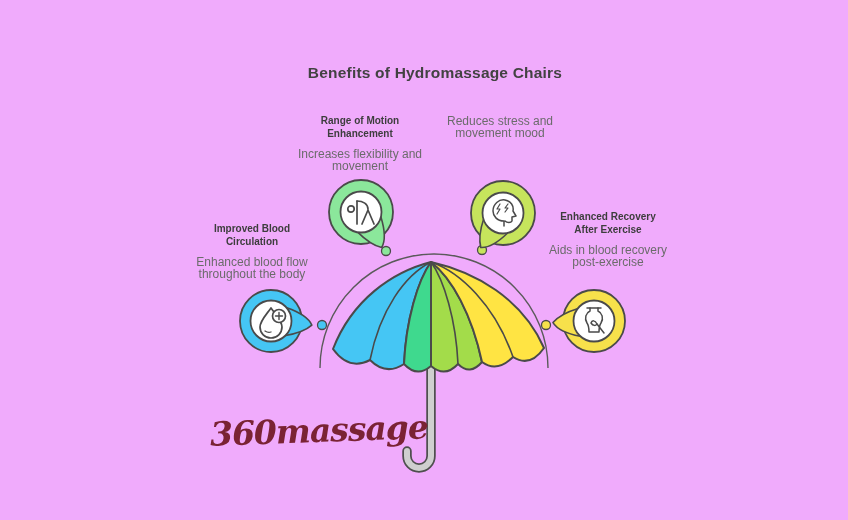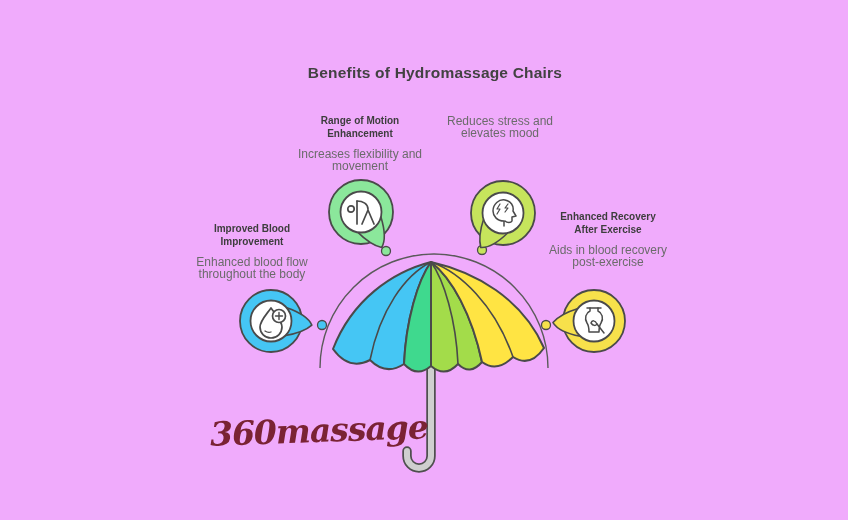--- a/index.html
+++ b/index.html
@@ -40,26 +40,26 @@
 
   <div class="benefit motion">
     <p class="heading">Range of Motion
 Enhancement</p>
     <p class="desc">Increases flexibility and
 movement</p>
   </div>
 
   <div class="benefit stress">
     <p class="desc">Reduces stress and
-elevates mood</p>
+movement mood</p>
   </div>
 
   <div class="benefit blood">
     <p class="heading">Improved Blood
-Improvement</p>
+Circulation</p>
     <p class="desc">Enhanced blood flow
 throughout the body</p>
   </div>
 
   <div class="benefit recovery">
     <p class="heading">Enhanced Recovery
 After Exercise</p>
     <p class="desc">Aids in blood recovery
 post-exercise</p>
   </div>

